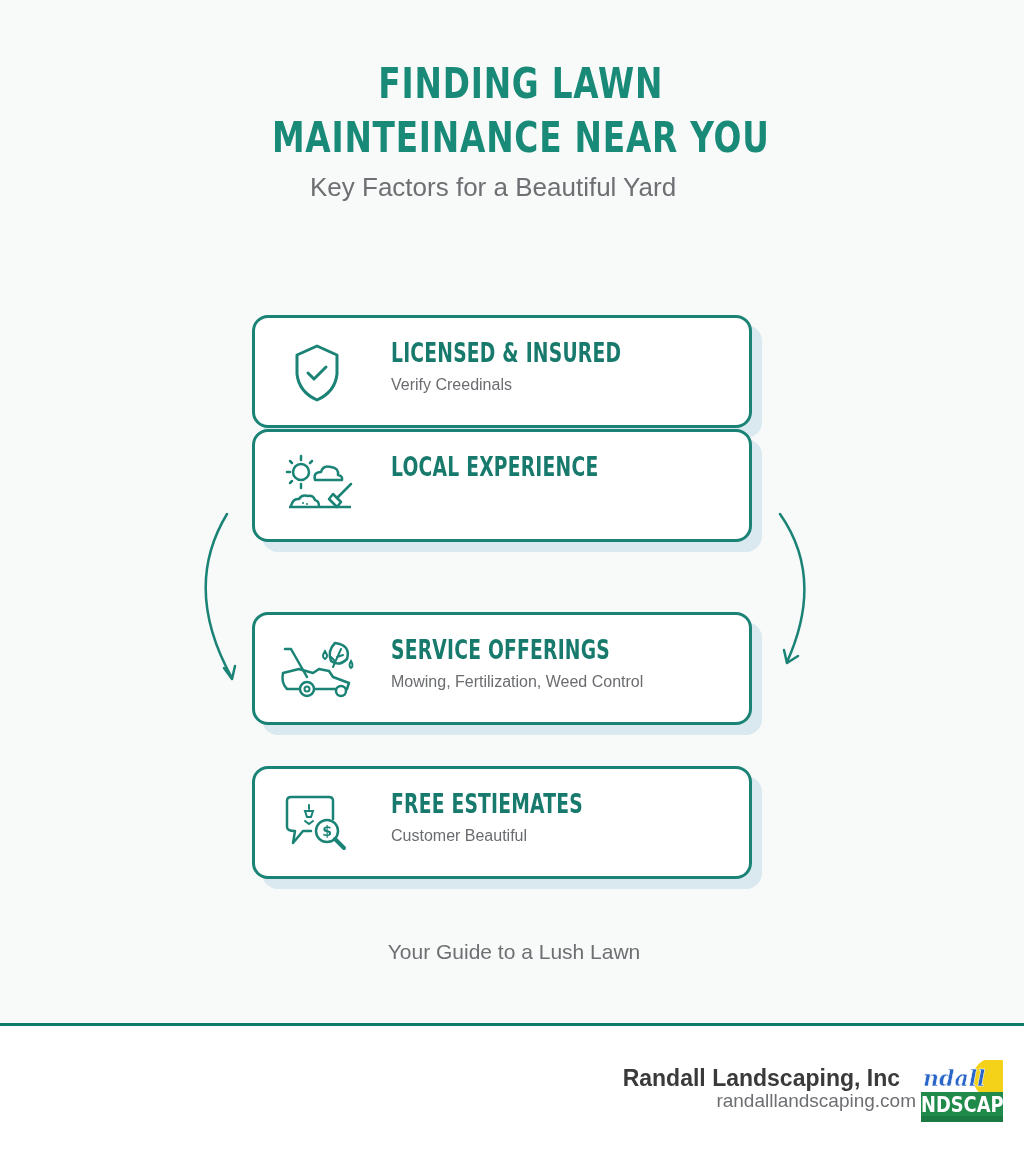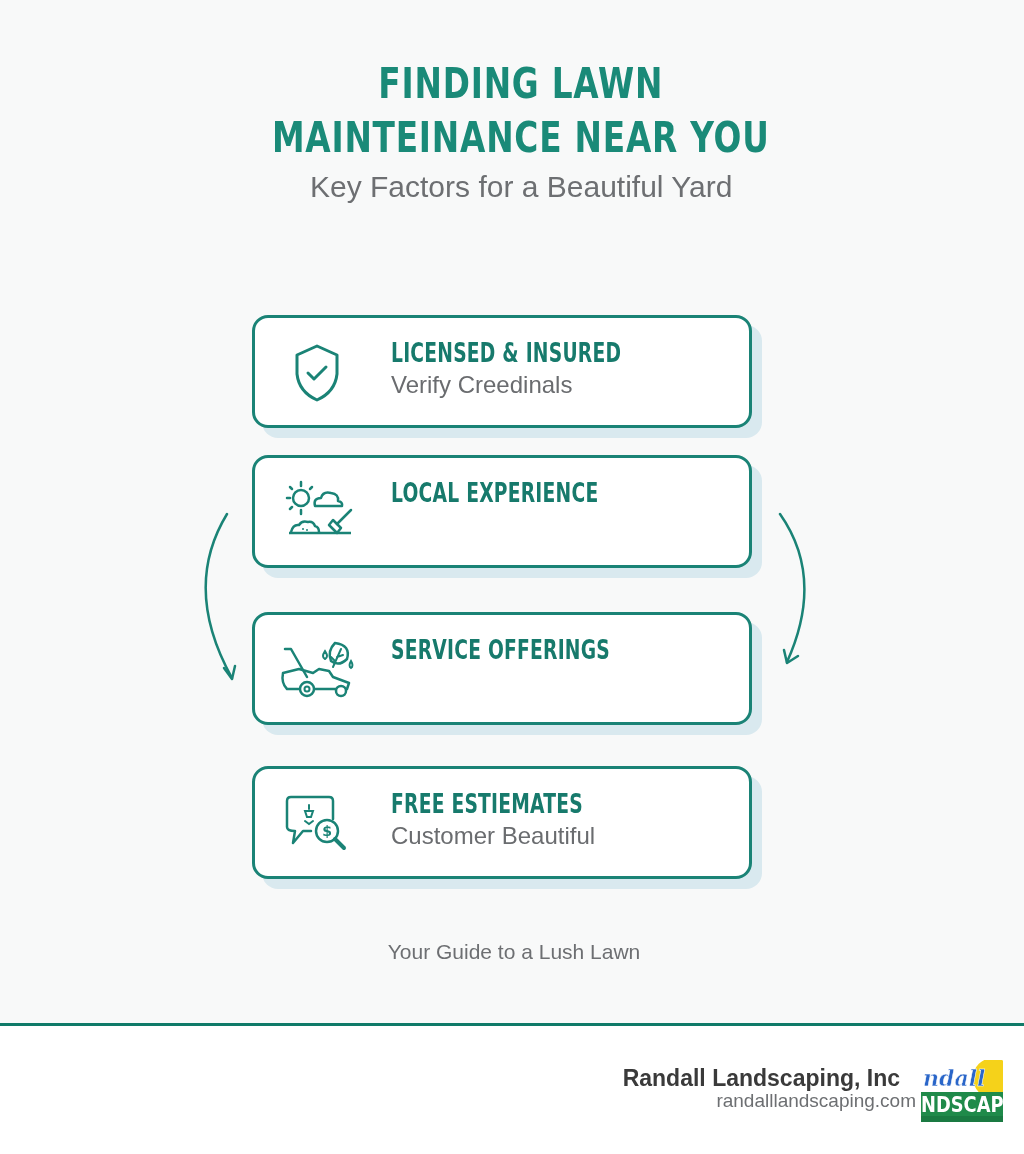--- a/index.html
+++ b/index.html
@@ -11,37 +11,37 @@
     .title {
       position: absolute; left: 0; width: 1034px; text-align: center;
       color: #1a8a78; font-family: "DejaVu Sans", sans-serif; font-weight: bold;
       font-size: 42px; letter-spacing: 1px; line-height: 52px;
       transform: scaleX(0.78); transform-origin: 534px 0;
     }
     .title.l1 { top: 58px; }
     .title.l2 { top: 112px; }
     .subtitle {
       position: absolute; top: 170px; left: 310px;
-      font-size: 30px; color: #6d6f72; line-height: 34px;
+      font-size: 26px; color: #6d6f72; line-height: 34px;
     }
     .card {
       position: absolute; left: 252px; width: 500px; height: 113px;
       border: 3px solid #1a8376; border-radius: 16px; background: #ffffff;
       box-shadow: 10px 10px 0 #d9e9ef; box-sizing: border-box;
     }
     .card .icon { position: absolute; left: 22px; top: 18px; width: 80px; height: 70px; }
     .card .head {
       position: absolute; left: 136px; top: 18px;
       font-family: "DejaVu Sans", sans-serif; font-weight: bold; color: #177a6c;
       font-size: 26px; line-height: 34px; white-space: nowrap;
       transform: scaleX(0.72); transform-origin: 0 0; letter-spacing: 0.3px;
     }
     .card .desc {
       position: absolute; left: 136px; top: 55px;
-      font-size: 24px; color: #6a6c6f; line-height: 24px; white-space: nowrap; text-align: center;
+      font-size: 16px; color: #6a6c6f; line-height: 24px; white-space: nowrap; text-align: center;
     }
     .arrow { position: absolute; }
     .tagline {
       position: absolute; top: 940px; left: 0; width: 1028px; text-align: center;
       font-size: 21px; color: #6d6f72;
     }
     .divider {
       position: absolute; left: 0; top: 1023px; width: 1024px; height: 3px; background: #0f7a68;
     }
     .footer {
@@ -66,21 +66,21 @@
 
 <div class="card" style="top:296px;margin-top:19px;">
   <svg class="icon" viewBox="0 0 80 70">
     <path d="M40 10 L60 19 L60 38 Q58 56 40 64 Q22 56 20 38 L20 19 Z" fill="none" stroke="#1a8376" stroke-width="3" stroke-linejoin="round"></path>
     <path d="M31 37 L37 43 L49 31" fill="none" stroke="#1a8376" stroke-width="3" stroke-linecap="round" stroke-linejoin="round"></path>
   </svg>
   <div class="head">LICENSED &amp; INSURED</div>
   <div class="desc">Verify Creedinals</div>
 </div>
 
-<div class="card" style="top:455px;">
+<div class="card" style="top:429px;">
   <svg class="icon" viewBox="0 0 80 70">
     <circle cx="24" cy="22" r="8" fill="none" stroke="#1a8376" stroke-width="2.5"></circle>
     <g stroke="#1a8376" stroke-width="2.5" stroke-linecap="round">
       <line x1="24" y1="6" x2="24" y2="10"></line>
         <line x1="10" y1="22" x2="13" y2="22"></line>
       <line x1="13" y1="11" x2="15" y2="13"></line>
         <line x1="35" y1="11" x2="33" y2="13"></line>
       <line x1="13" y1="33" x2="15" y2="31"></line>
         <line x1="24" y1="34" x2="24" y2="38"></line>
     </g>
@@ -101,20 +101,21 @@
     <path d="M6 40 L22 36 L36 40 L42 36 L52 38 L56 44 L72 50 L70 56 L10 56 Q4 50 6 40 Z" fill="none" stroke="#1a8376" stroke-width="2.5" stroke-linejoin="round"></path>
     <circle cx="30" cy="56" r="7" fill="#fff" stroke="#1a8376" stroke-width="2.5"></circle>
     <circle cx="30" cy="56" r="2.5" fill="none" stroke="#1a8376" stroke-width="2"></circle>
     <circle cx="64" cy="58" r="5" fill="#fff" stroke="#1a8376" stroke-width="2.5"></circle>
     <path d="M58 10 Q74 12 70 26 Q62 34 54 28 Q50 18 58 10 Z" fill="none" stroke="#1a8376" stroke-width="2.5"></path>
     <path d="M56 34 L64 16 M60 24 L66 22 M58 28 L54 24" stroke="#1a8376" stroke-width="2" stroke-linecap="round"></path>
     <path d="M48 18 Q44 24 48 26 Q52 24 48 18 Z" fill="none" stroke="#1a8376" stroke-width="2"></path>
     <path d="M74 28 Q71 33 74 35 Q77 33 74 28 Z" fill="none" stroke="#1a8376" stroke-width="2"></path>
   </svg>
   <div class="head">SERVICE OFFERINGS</div>
+  <div class="desc">Mowing, Fertilization, Weed Control</div>
 </div>
 
 <div class="card" style="top:766px;">
   <svg class="icon" viewBox="0 0 80 70">
     <path d="M14 10 L52 10 Q56 10 56 14 L56 32 M34 44 L26 44 L16 56 L18 44 Q10 44 10 40 L10 14 Q10 10 14 10" fill="none" stroke="#1a8376" stroke-width="2.5" stroke-linejoin="round" stroke-linecap="round"></path>
     <circle cx="50" cy="44" r="11" fill="#fff" stroke="#1a8376" stroke-width="2.5"></circle>
     <text x="50" y="49" text-anchor="middle" font-size="14" font-weight="bold" fill="#1a8376" font-family="DejaVu Sans, sans-serif">$</text>
     <line x1="58" y1="52" x2="67" y2="61" stroke="#1a8376" stroke-width="4" stroke-linecap="round"></line>
     <path d="M32 18 L32 22 M28 24 L36 24 L34 30 L30 30 Z M28 34 L32 37 L36 34" fill="none" stroke="#1a8376" stroke-width="2" stroke-linecap="round"></path>
   </svg>

